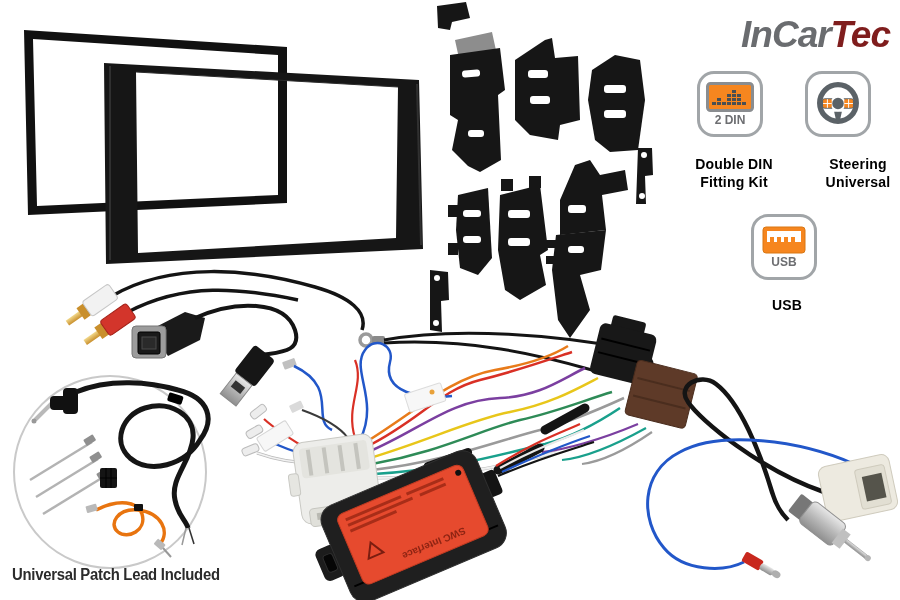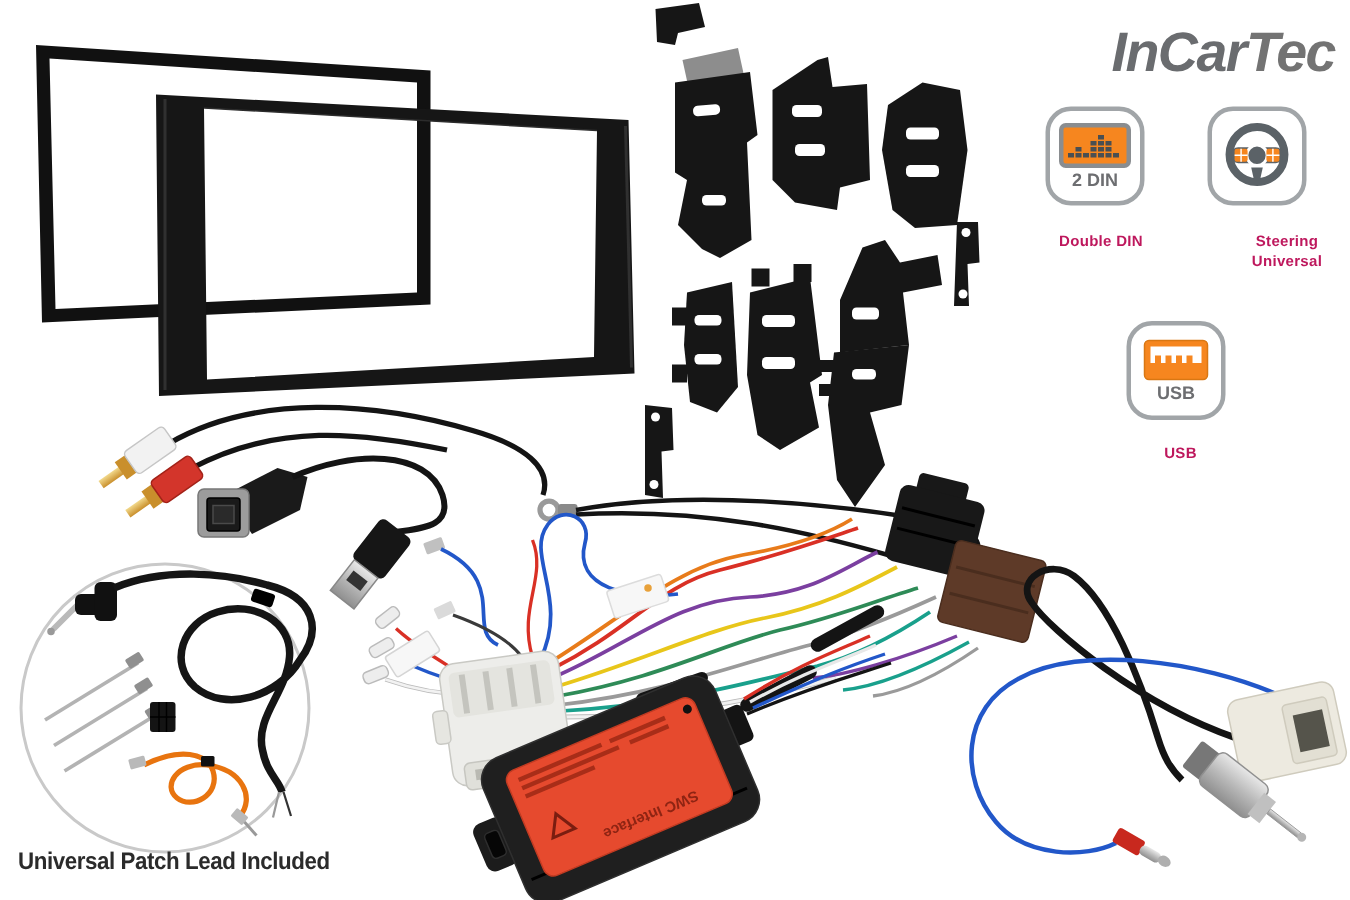--- a/index.html
+++ b/index.html
@@ -3,28 +3,28 @@
 <meta charset="utf-8">
 <style>
   html,body{margin:0;padding:0;background:#ffffff;}
   .stage{position:relative;width:900px;height:600px;background:#ffffff;overflow:hidden;
          font-family:"Liberation Sans",sans-serif;}
   .art{position:absolute;left:0;top:0;}
   
   .logo{position:absolute;top:14px;right:10px;font-style:italic;font-weight:bold;
         font-size:37px;letter-spacing:-1px;white-space:nowrap;}
   .logo .g{color:#6A6C6F;}
-  .logo .o{color:#737373;text-align:right;}
+  .logo .o{color:#7f1d1d;text-align:right;}
   
   .card{position:absolute;width:66px;height:66px;background:#fff;border:3px solid #A1A5A8;
         border-radius:17px;display:flex;flex-direction:column;align-items:center;
         justify-content:center;box-sizing:border-box;}
   .badge{font-size:12px;font-weight:bold;color:#6D6E71;line-height:1;margin-top:2px;}
-  .flabel{position:absolute;width:120px;text-align:center;font-size:10px;font-weight:bold;
-          color:#be185d;line-height:1.32;letter-spacing:.2px;}
+  .flabel{position:absolute;width:120px;text-align:center;font-size:14px;font-weight:bold;
+          color:#000000;line-height:1.32;letter-spacing:.2px;}
   .flabel span{display:block;}
   .caption{position:absolute;left:12px;top:566px;font-size:16px;font-weight:bold;color:#2B2B2B;
            letter-spacing:-0.3px;transform:scaleX(.93);transform-origin:left center;white-space:nowrap;}
 </style>
 </head>
 <body>
 
 <div class="stage">
 
 <svg class="art" width="900" height="600" viewBox="0 0 900 600">
@@ -302,20 +302,21 @@
           <rect x="15" y="11" width="4" height="5"></rect>
       <rect x="22" y="11" width="4" height="5"></rect>
           <rect x="29" y="11" width="4" height="5"></rect>
     </g>
   </svg>
   <span class="badge">USB</span>
 </div>
 
 <div class="flabel" style="left:674px;top:155px;">
   <span>Double DIN</span>
+  <span>Fitting Kit</span>
 </div>
 <div class="flabel" style="left:798px;top:155px;">
   <span>Steering</span>
   <span>Universal</span>
 </div>
 <div class="flabel" style="left:727px;top:296px;">
   <span>USB</span>
 </div>
 
 <div class="caption">Universal Patch Lead Included</div>

